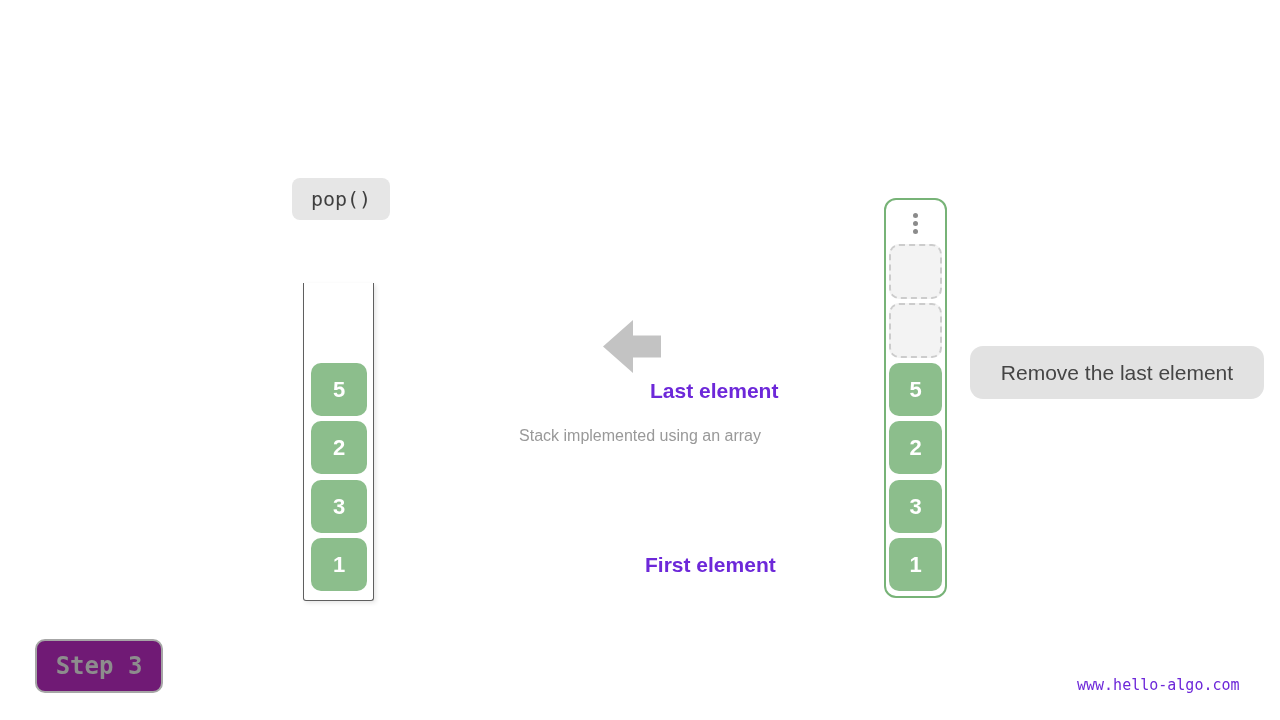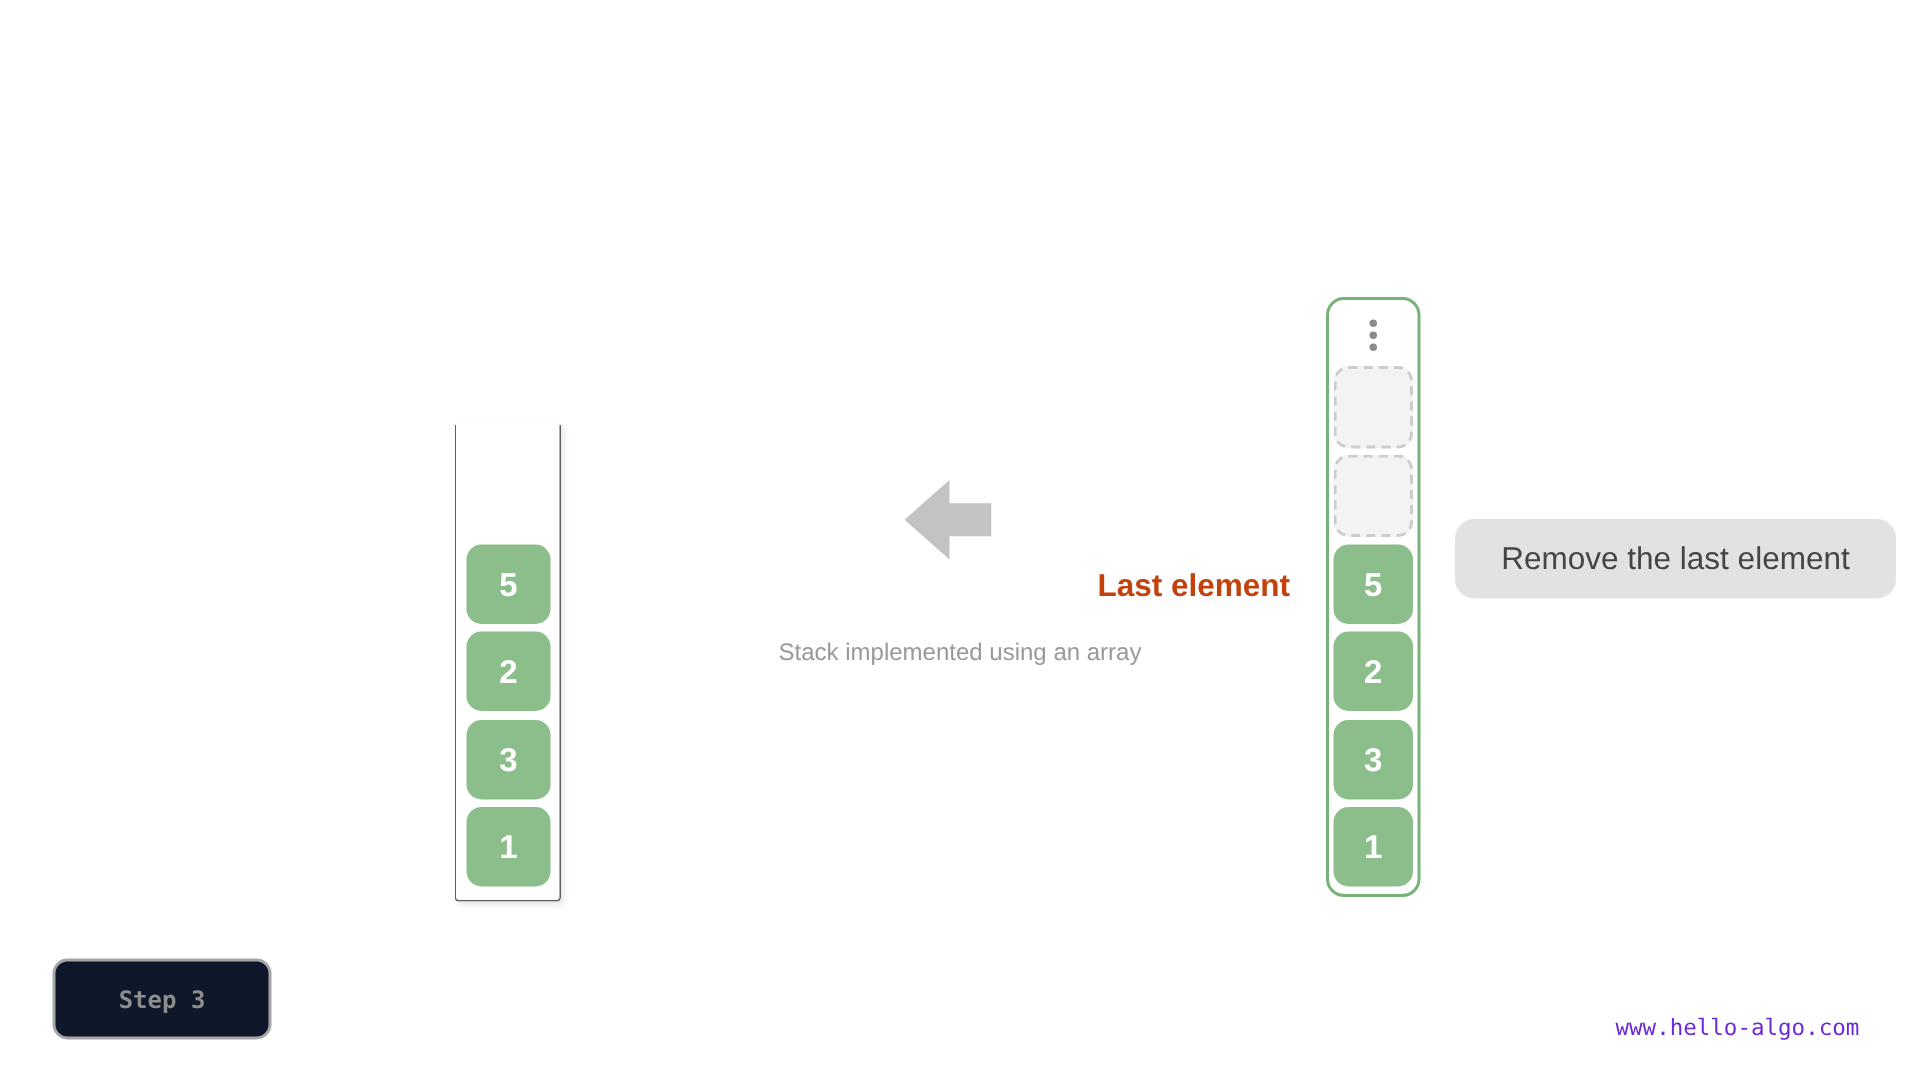--- a/index.html
+++ b/index.html
@@ -60,24 +60,23 @@
   .arrow-left {
     position: absolute;
     left: 603px; top: 320px;
     width: 58px; height: 53px;
   }
 
   
   .bold-label {
     position: absolute;
     width: 210px;
-    text-align: right;
     font-size: 21px;
     font-weight: 700;
-    color: #c2410c;
+    color: #6d28d9;
   }
   .label-last  { left: 650px; top: 379px; }
   .label-first { left: 645px; top: 553px; }
 
   .caption {
     position: absolute;
     left: 440px; top: 427px;
     width: 400px;
     text-align: center;
     font-size: 16px;
@@ -130,60 +129,62 @@
     display: flex; align-items: center; justify-content: center;
     font-size: 21px;
     color: #454545;
     margin-top: 40px;
   }
 
   
   .step-badge {
     position: absolute;
     left: 35px; top: 639px;
-    width: 146px; height: 54px;
-    background: #0f172a;
+    width: 128px; height: 54px;
+    background: #701a75;
     border: 2px solid #a6a6a6;
     border-radius: 10px;
     display: flex; align-items: center; justify-content: center;
     font-family: "DejaVu Sans Mono", monospace;
-    font-size: 16px;
+    font-size: 24px;
     font-weight: 700;
     color: #8d8d8d;
     box-sizing: border-box;
   }
 
   
   .watermark {
     position: absolute;
     left: 1077px; top: 676px;
     font-family: "DejaVu Sans Mono", monospace;
     font-size: 15px;
     color: #6d28d9;
     text-align: right;
   }
 </style>
 </head>
 <body>
 
 <div id="canvas">
 
+  <div class="pop-badge">pop()</div>
 
   <div class="stack-container"></div>
   <div class="cell stack-cell row-0">5</div>
   <div class="cell stack-cell row-1">2</div>
   <div class="cell stack-cell row-2">3</div>
   <div class="cell stack-cell row-3">1</div>
 
   <svg class="arrow-left" viewBox="0 0 58 53" xmlns="http://www.w3.org/2000/svg">
     <polygon points="0,26.5 30,0 30,15.5 58,15.5 58,37.5 30,37.5 30,53" fill="#c3c3c3"></polygon>
   </svg>
 
   <div class="bold-label label-last">Last element</div>
   <div class="caption">Stack implemented using an array</div>
+  <div class="bold-label label-first">First element</div>
 
   <div class="array-container"></div>
   <div class="ellipsis">
     <div class="dot"></div>
     <div class="dot"></div>
     <div class="dot"></div>
   </div>
   <div class="empty-slot slot-0"></div>
   <div class="empty-slot slot-1"></div>
   <div class="cell array-cell row-0">5</div>

